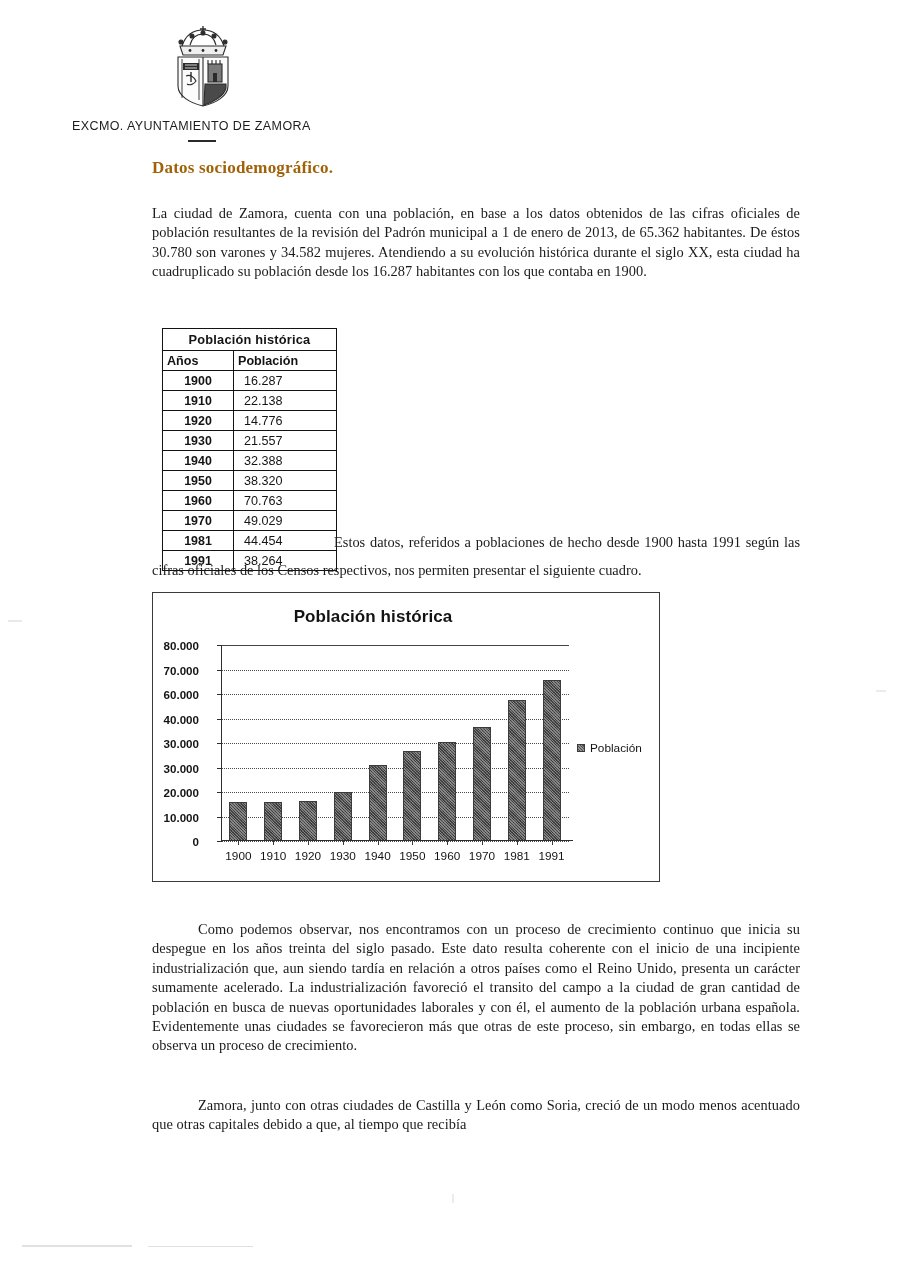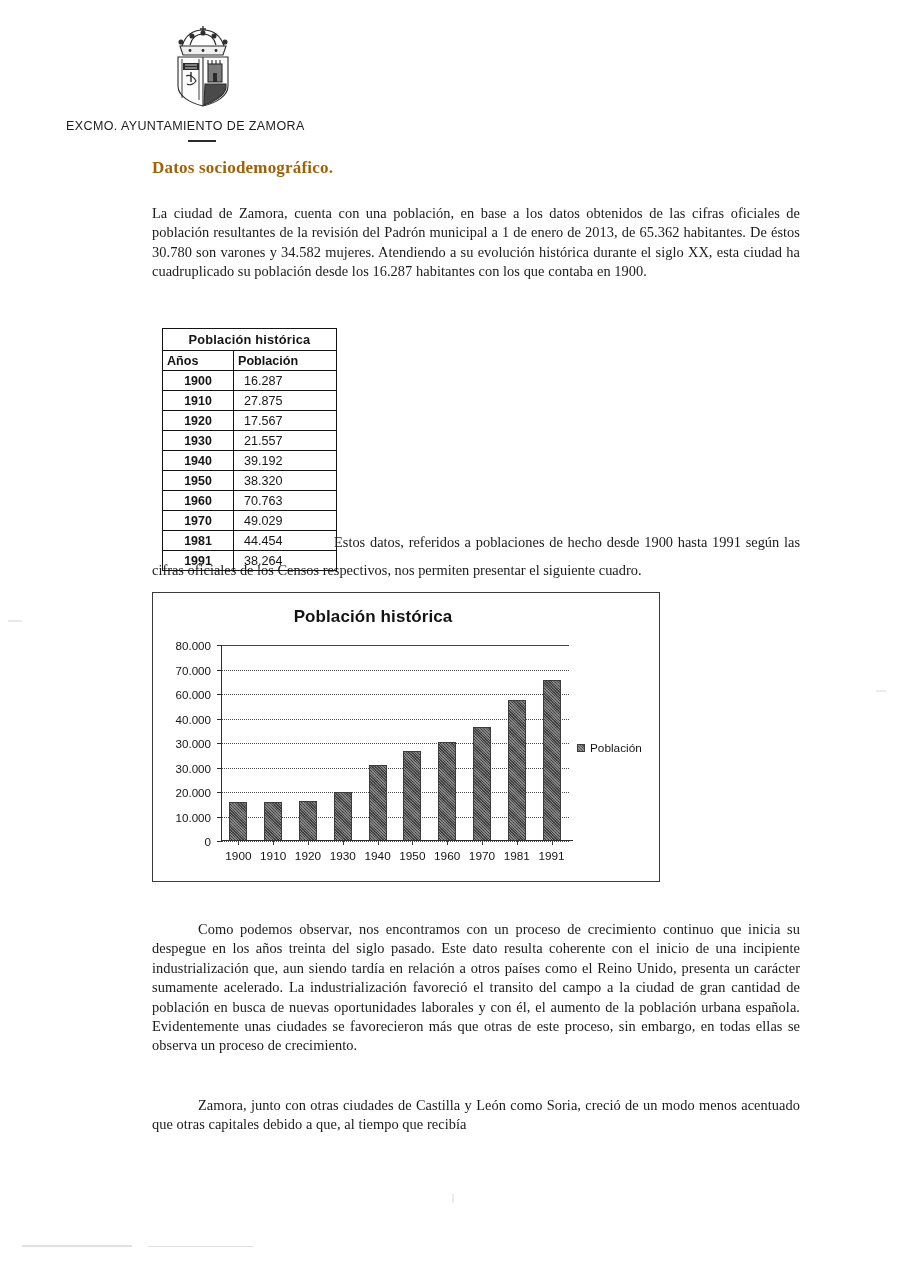--- a/index.html
+++ b/index.html
@@ -27,21 +27,21 @@
   #crest-wrap {
     position: absolute;
     left: 166px;
     top: 6px;
     width: 74px;
     height: 84px;
   }
   #crest-wrap svg { display: block; }
   #org-name {
     position: absolute;
-    left: 66px;
+    left: 72px;
     top: 101px;
     font-family: "Liberation Sans", "DejaVu Sans", sans-serif;
     font-size: 12.5px;
     letter-spacing: 0.4px;
     color: #1c1c1c;
     white-space: nowrap;
   }
   #org-underline {
     position: absolute;
     left: 188px;
@@ -190,26 +190,27 @@
     position: absolute;
     left: 0;
     top: 0;
     width: 0;
     height: 196px;
     border-left: 1.2px solid #2e2e2e;
   }
   .ytick-label {
     position: absolute;
     right: 100%;
-    margin-right: 10px;
+    margin-right: 22px;
     transform: translateY(-50%);
     font-family: "Liberation Sans", "DejaVu Sans", sans-serif;
     font-size: 11.6px;
     color: #141414;
     white-space: nowrap;
+    font-weight: bold;
   }
   .ytick-mark {
     position: absolute;
     left: -4px;
     width: 5px;
     height: 0;
     border-top: 1.2px solid #2e2e2e;
   }
   #bars {
     position: absolute;
@@ -375,33 +376,33 @@
         <th class="colhead">Población</th>
       </tr>
     </thead>
     <tbody id="table-body">
         <tr>
           <td class="year">1900</td>
           <td class="value">16.287</td>
         </tr>
         <tr>
           <td class="year">1910</td>
-          <td class="value">27.875</td>
+          <td class="value">22.138</td>
         </tr>
         <tr>
           <td class="year">1920</td>
-          <td class="value">17.567</td>
+          <td class="value">14.776</td>
         </tr>
         <tr>
           <td class="year">1930</td>
           <td class="value">21.557</td>
         </tr>
         <tr>
           <td class="year">1940</td>
-          <td class="value">39.192</td>
+          <td class="value">32.388</td>
         </tr>
         <tr>
           <td class="year">1950</td>
           <td class="value">38.320</td>
         </tr>
         <tr>
           <td class="year">1960</td>
           <td class="value">70.763</td>
         </tr>
         <tr>

